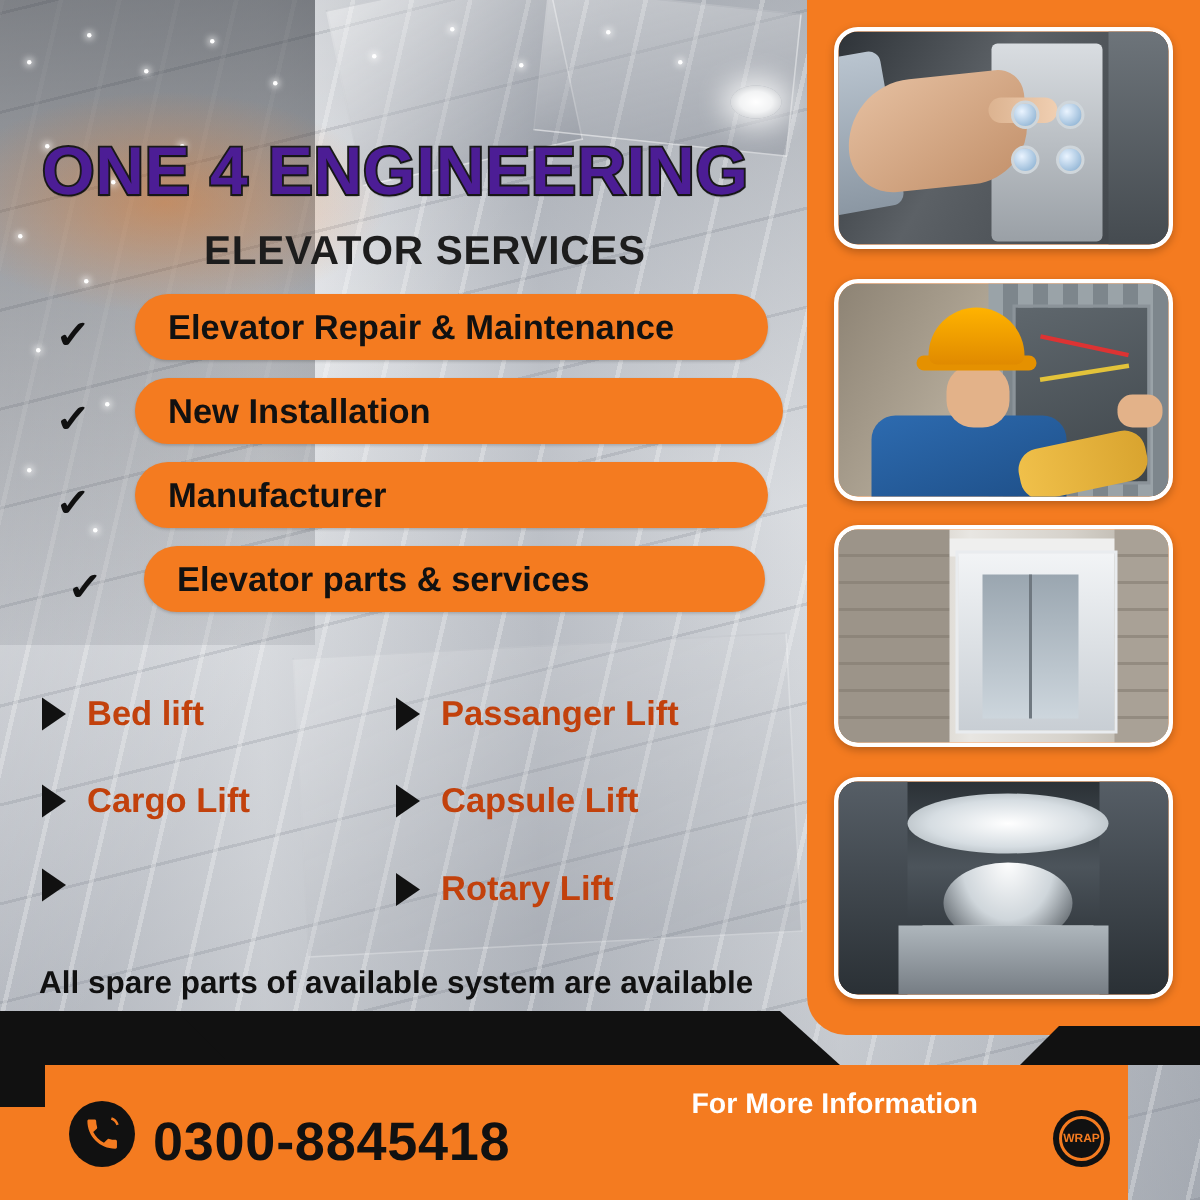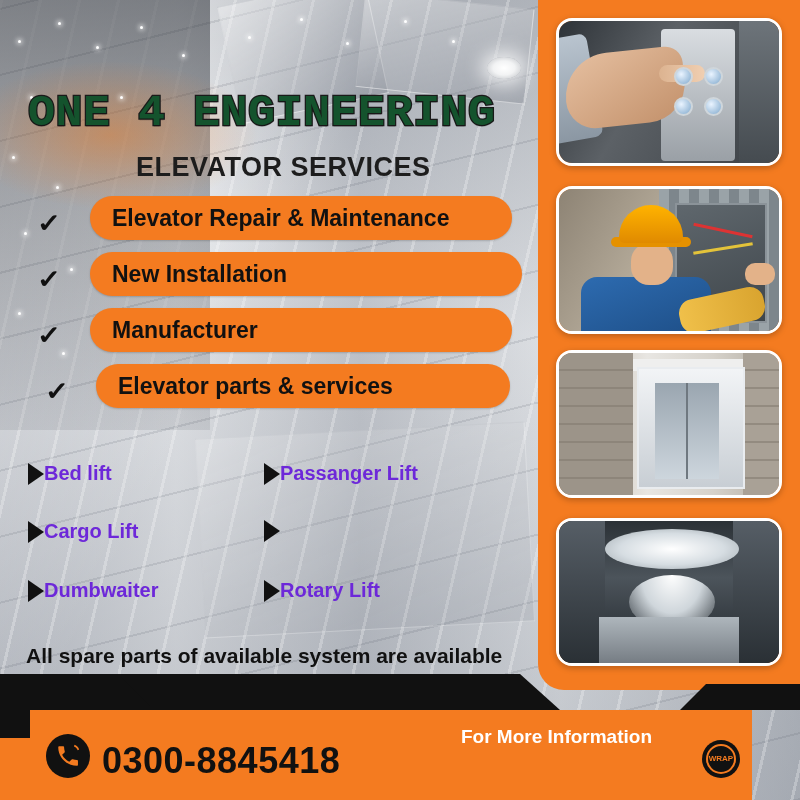--- a/index.html
+++ b/index.html
@@ -115,26 +115,25 @@
   .p4 .chand { position: absolute; left: 70px; top: 54px; width: 86px; height: 54px; background: radial-gradient(ellipse at top,#fefefe 0%, #cfd6db 50%, rgba(200,208,213,0) 100%); border-radius: 50%; }
   .p4 .wallL { position: absolute; left: 0; top: 0; width: 46px; height: 100%; background: linear-gradient(180deg,#565e66,#2a3035); }
   .p4 .wallR { position: absolute; right: 0; top: 0; width: 46px; height: 100%; background: linear-gradient(180deg,#565e66,#2a3035); }
   .p4 .floor { position: absolute; left: 40px; right: 40px; bottom: 0; height: 46px; background: linear-gradient(180deg,#aeb6bc,#767d84); }
   .p4 .mirror { position: absolute; left: 56px; top: 96px; width: 114px; height: 40px; background: linear-gradient(180deg,#e9eef1,#aab3b9); opacity:.85; }
 
   
   .title {
     position: absolute; left: 28px; top: 88px;
     font-size: 45px; font-weight: 800; letter-spacing: .5px;
-    color: #14532d;
+    color: #4c1d95;
     -webkit-text-stroke: 2.5px #1a1a1a;
     paint-order: stroke fill;
     text-shadow: 0 2px 0 rgba(0,0,0,.15);
     white-space: nowrap;
-    font-family: Liberation Mono, monospace;
   }
   .subtitle {
     position: absolute; left: 136px; top: 152px;
     font-size: 27px; font-weight: 800; color: #1d1d1d; letter-spacing: .5px;
   }
 
   .services { position: absolute; left: 38px; top: 196px; width: 492px; }
   .svc-row { position: relative; height: 56px; }
   .svc-check {
     position: absolute; left: 0; top: 12px;
@@ -155,22 +154,22 @@
   .svc-row.r2 .svc-pill { width: 432px; }
   .svc-row.r3 .svc-pill { width: 422px; }
   .svc-row.r4 .svc-pill { width: 414px; left: 58px; }
 
   .products-title {
     position: absolute; left: 50px; top: 424px;
     font-size: 29px; font-weight: 800; color: #111; letter-spacing: .3px;
   }
   .prod-grid { position: absolute; left: 28px; top: 462px; width: 510px; }
   .prod-item {
-    position: absolute; display: flex; align-items: center; 
-    font-size: 20px; font-weight: 800; color: #6d28d9; white-space: nowrap;
+    position: absolute; display: flex; align-items: center; gap: 14px;
+    font-size: 23px; font-weight: 800; color: #c2410c; white-space: nowrap;
   }
   .arrow {
     display: inline-block; width: 0; height: 0;
     border-top: 11px solid transparent;
     border-bottom: 11px solid transparent;
     border-left: 16px solid #111;
   }
   .footnote {
     position: absolute; left: 26px; top: 644px;
     font-size: 21px; font-weight: 800; color: #111;
@@ -349,24 +348,24 @@
     <div class="prod-item" style="left:236px;top:0px;">
       <span class="arrow"></span>
       <span>Passanger Lift</span>
     </div>
     <div class="prod-item" style="left:0px;top:58px;">
       <span class="arrow"></span>
       <span>Cargo Lift</span>
     </div>
     <div class="prod-item" style="left:236px;top:58px;">
       <span class="arrow"></span>
+      <span>Capsule Lift</span>
     </div>
     <div class="prod-item" style="left:0px;top:117px;">
       <span class="arrow"></span>
-      <span>Dumbwaiter</span>
     </div>
     <div class="prod-item" style="left:236px;top:117px;">
       <span class="arrow"></span>
       <span>Rotary Lift</span>
     </div>
   </div>
 
   <div class="footnote">All spare parts of available system are available</div>
 
   <div class="black-wedge"></div>

